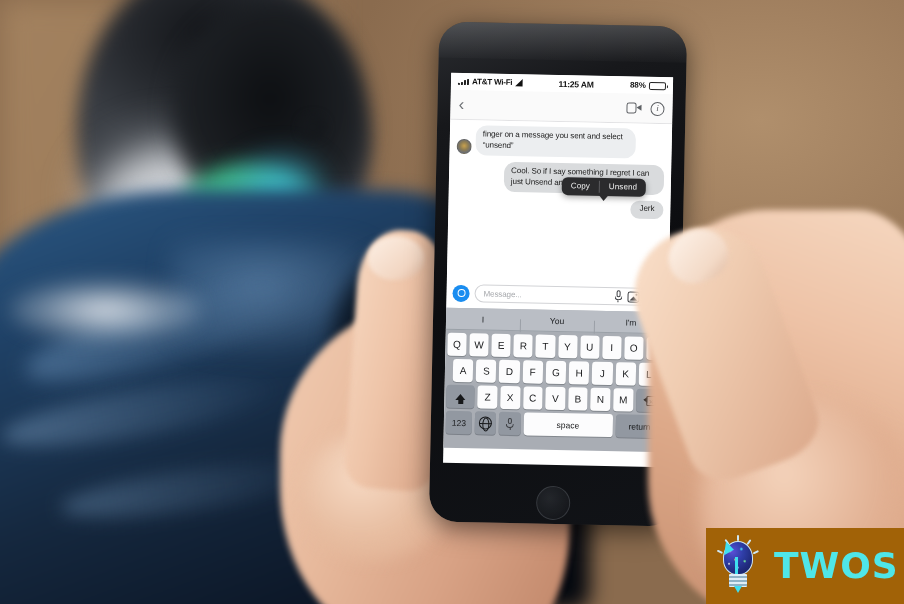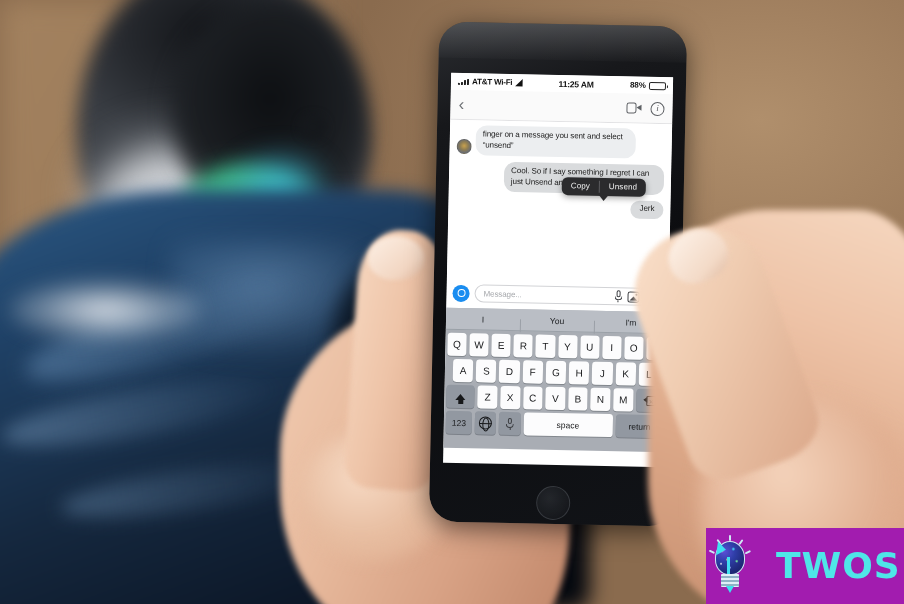--- a/index.html
+++ b/index.html
@@ -521,23 +521,24 @@
     transform: translateY(-50%);
     width: 12px; height: 0;
     border-top: 1.1px solid #17181a;
   }
 
   
   .twos-banner {
     position: absolute;
     left: 706px; top: 528px;
     width: 198px; height: 76px;
-    background: #a21caf;
+    background: #a16207;
     display: flex; align-items: center;
-    gap: 20px;
+    padding-left: 8px;
+    gap: 10px;
     overflow: hidden;
   }
   .bulb { width: 50px; height: 62px; position: relative; flex: 0 0 auto; }
   .bulb-glass {
     position: absolute; left: 9px; top: 6px;
     width: 30px; height: 34px;
     border-radius: 50% 50% 45% 45%;
     background:
       radial-gradient(circle at 30% 30%, #5a4fd6 0%, #2f3ea8 35%, #1f2a7a 70%, #16205e 100%);
     border: 1.5px solid #cfe8f5;

